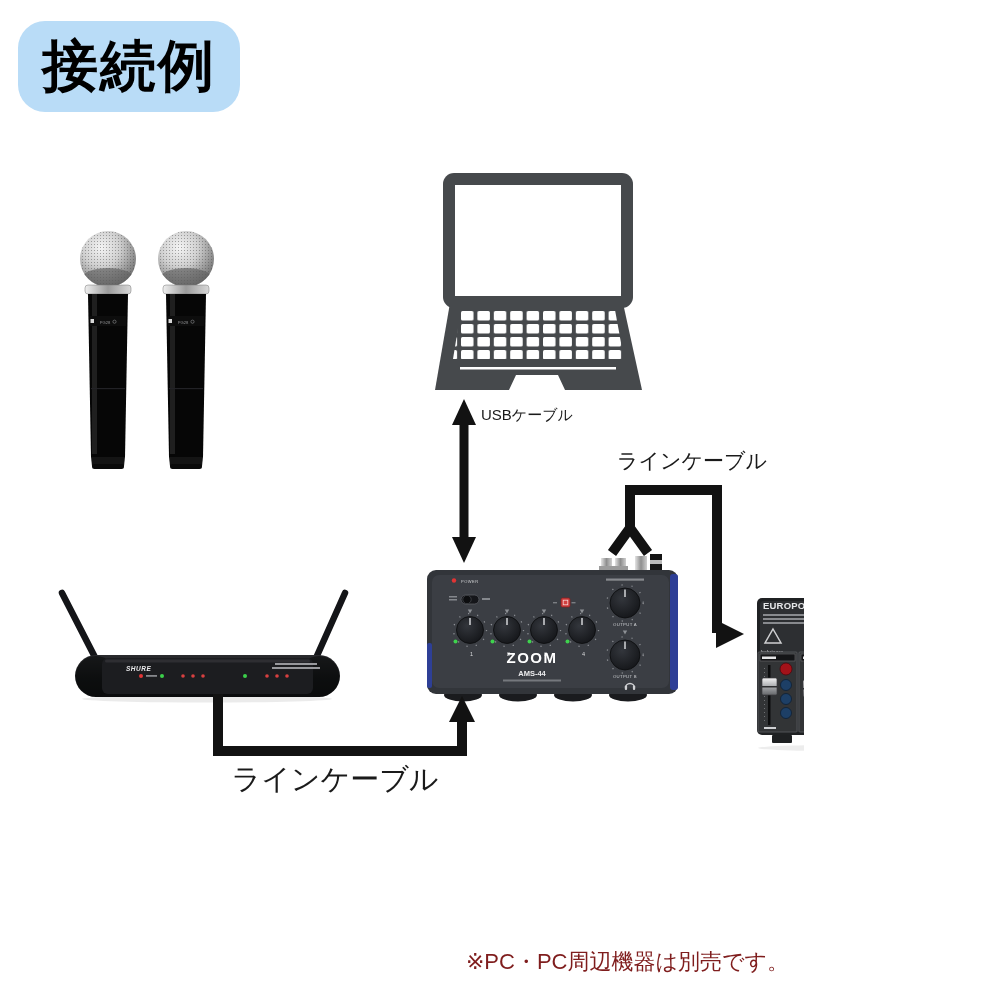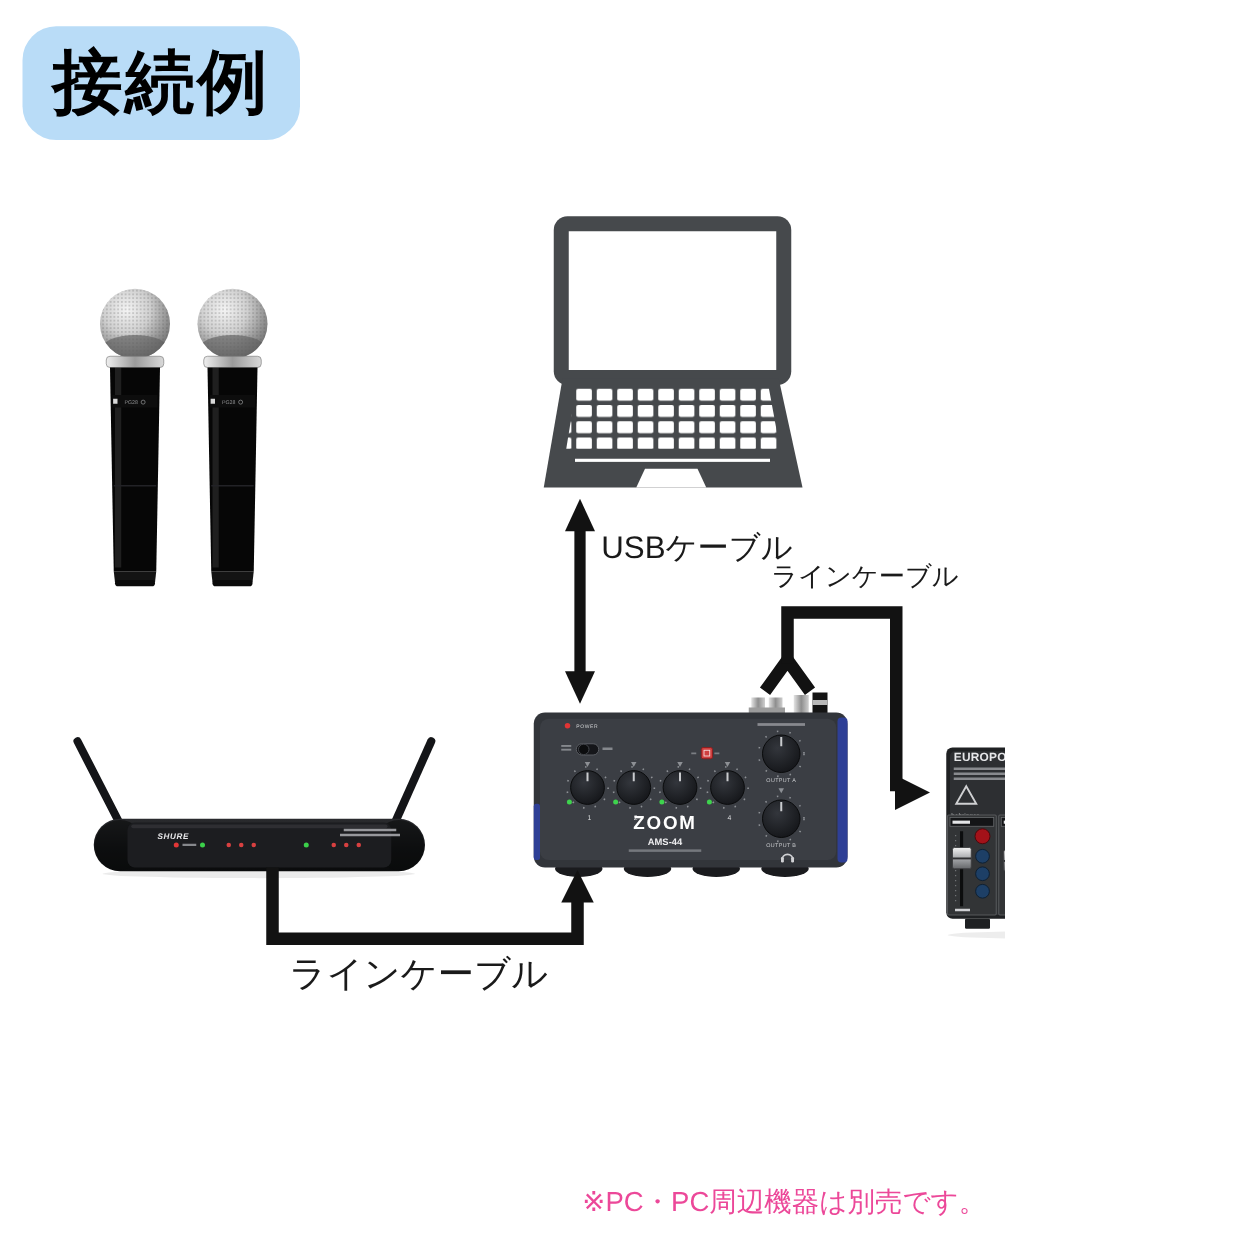--- a/index.html
+++ b/index.html
@@ -3,24 +3,24 @@
 <meta charset="utf-8">
 <style>
   html,body{margin:0;padding:0;background:#fff;}
   #canvas{position:relative;width:804px;height:1000px;background:#fff;overflow:hidden;
           font-family:"Liberation Sans","DejaVu Sans",sans-serif;}
   .abs{position:absolute;}
   .badge{left:18px;top:21px;width:222px;height:91px;background:#b9dcf7;border-radius:27px;
          display:flex;align-items:center;justify-content:center;}
   .badge span{font-size:56px;font-weight:bold;color:#000;letter-spacing:2px;}
   .cable-label{color:#1a1a1a;white-space:nowrap;}
-  .lbl-usb{left:481px;top:421px;font-size:25px;}
+  .lbl-usb{left:481px;top:406px;font-size:15px;}
   .lbl-line-top{left:617px;top:447px;font-size:21px;}
   .lbl-line-bottom{left:230px;top:760px;width:210px;font-size:29px;text-align:center;}
-  .footnote{right:15px;top:947px;font-size:22px;color:#ec4899;white-space:nowrap;}
+  .footnote{right:15px;top:947px;font-size:22px;color:#7f1d1d;white-space:nowrap;}
   svg{display:block;}
   text{font-family:"Liberation Sans","DejaVu Sans",sans-serif;}
 </style>
 </head>
 <body>
 
 <div id="canvas">
 
   <div class="abs badge">
     <span>接続例</span>

